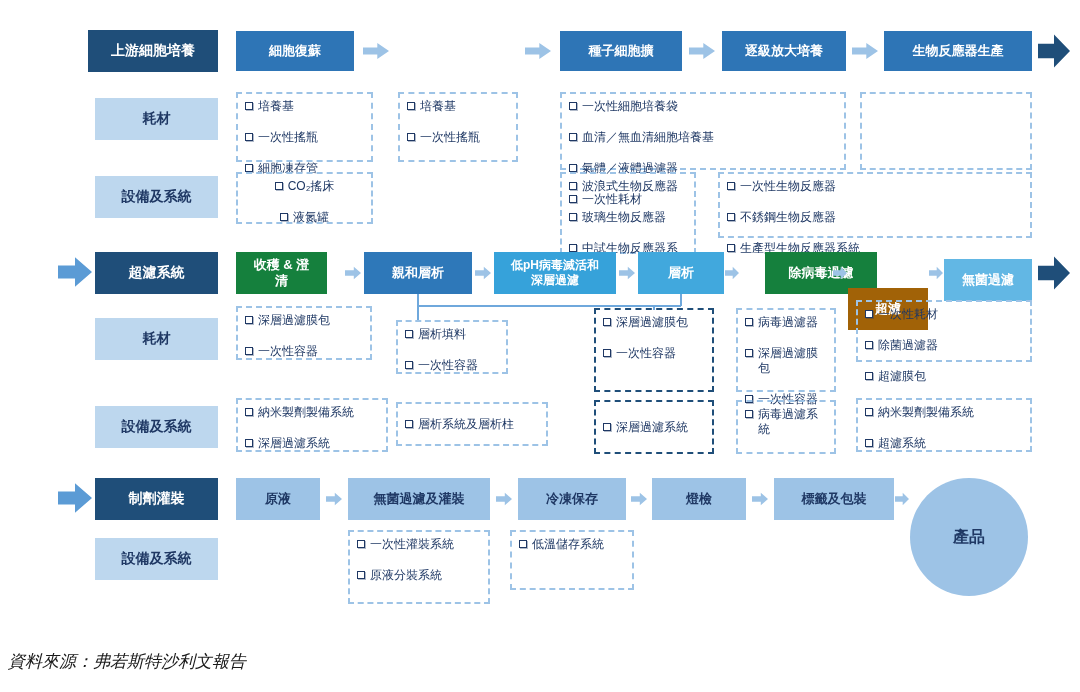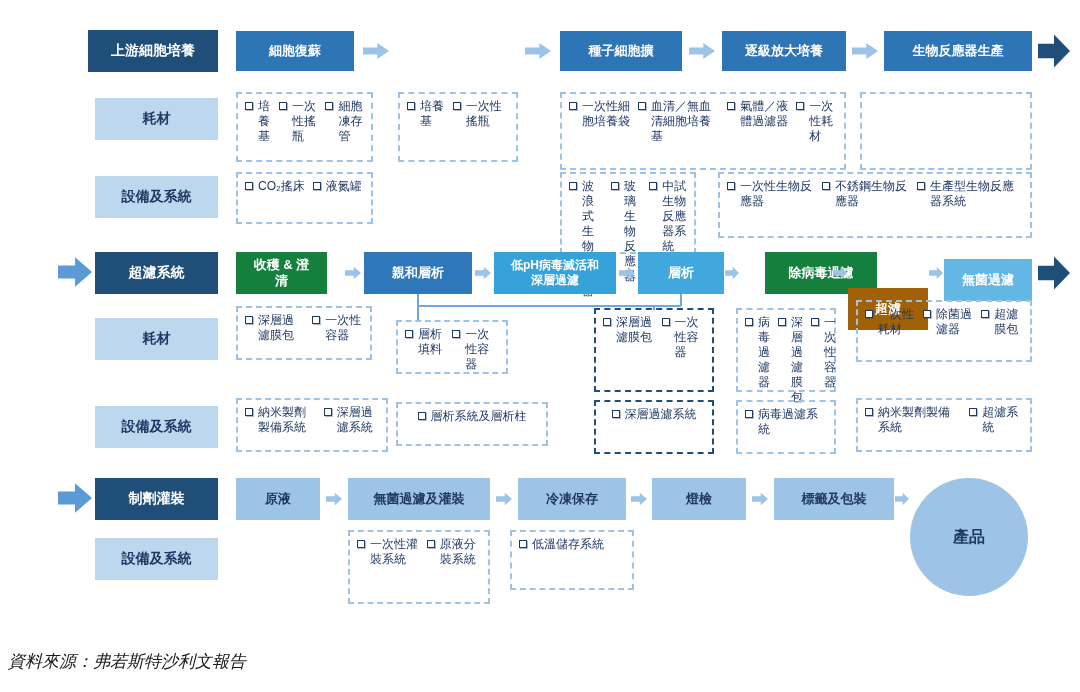--- a/index.html
+++ b/index.html
@@ -6,21 +6,21 @@
   body { background:#ffffff; font-family:"Liberation Sans", sans-serif; }
   .canvas { position:relative; width:1080px; height:692px; background:#ffffff; overflow:hidden; }
   .seclabel { position:absolute; background:#1F4E79; color:#ffffff; font-weight:bold; font-size:14px;
               display:flex; align-items:center; justify-content:center; text-align:center; }
   .rowlabel { position:absolute; background:#BDD7EE; color:#1F3864; font-weight:bold; font-size:14px;
               display:flex; align-items:center; justify-content:center; text-align:center; }
   .step { position:absolute; color:#ffffff; font-weight:bold; font-size:13px; line-height:1.25;
           display:flex; align-items:center; justify-content:center; text-align:center; padding:2px 16px; }
   .fillstep { background:#9DC3E6; color:#1F3864; }
   .dashed { position:absolute; border:2px dashed #9DC3E6; padding:5px 7px;
-            display:flex; gap:8px; }
+            display:flex; flex-direction:column; gap:16px; }
   .dashed.dark { border:2px dashed #1F4E79; }
   .item { display:flex; gap:5px; font-size:12px; color:#1F3864; line-height:1.25; align-items:flex-start; }
   .cb { width:8px; height:8px; border:1px solid #1F3864; margin-top:3px; flex:0 0 auto; background:#fff;
         box-shadow:1px 1px 0 rgba(31,56,100,0.35); }
   .sarrow { position:absolute; background:#9DC3E6;
             clip-path:polygon(0 30%, 55% 30%, 55% 5%, 100% 50%, 55% 95%, 55% 70%, 0 70%); }
   .bigarrow { position:absolute;
             clip-path:polygon(0 30%, 50% 30%, 50% 4%, 100% 50%, 50% 96%, 50% 70%, 0 70%); }
   .circle { position:absolute; border-radius:50%; background:#9DC3E6; color:#1F3864; font-weight:bold;
             font-size:16px; display:flex; align-items:center; justify-content:center; }
@@ -88,21 +88,21 @@
     <div class="item">
         <span class="cb"></span>
         <span>一次性耗材</span>
       </div>
   </div>
 
   <div class="dashed" style="left:860px;top:92px;width:172px;height:78px;"></div>
 
   <div class="rowlabel" style="left:95px;top:176px;width:123px;height:42px;">設備及系統</div>
 
-  <div class="dashed" style="left:236px;top:172px;width:137px;height:52px;">
+  <div class="dashed" style="left:236px;top:172px;width:137px;height:52px;align-items:center;">
     <div class="item">
         <span class="cb"></span>
         <span>CO₂搖床</span>
       </div>
     <div class="item">
         <span class="cb"></span>
         <span>液氮罐</span>
       </div>
   </div>
 

